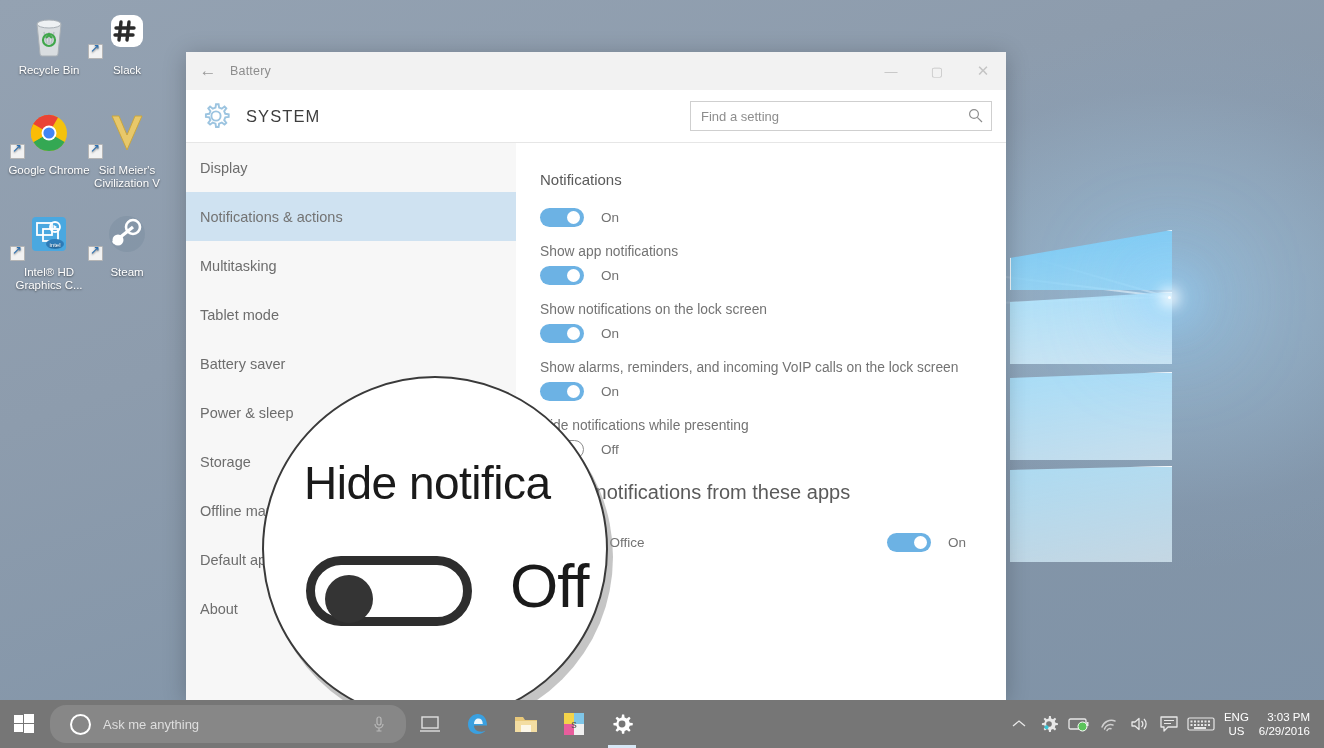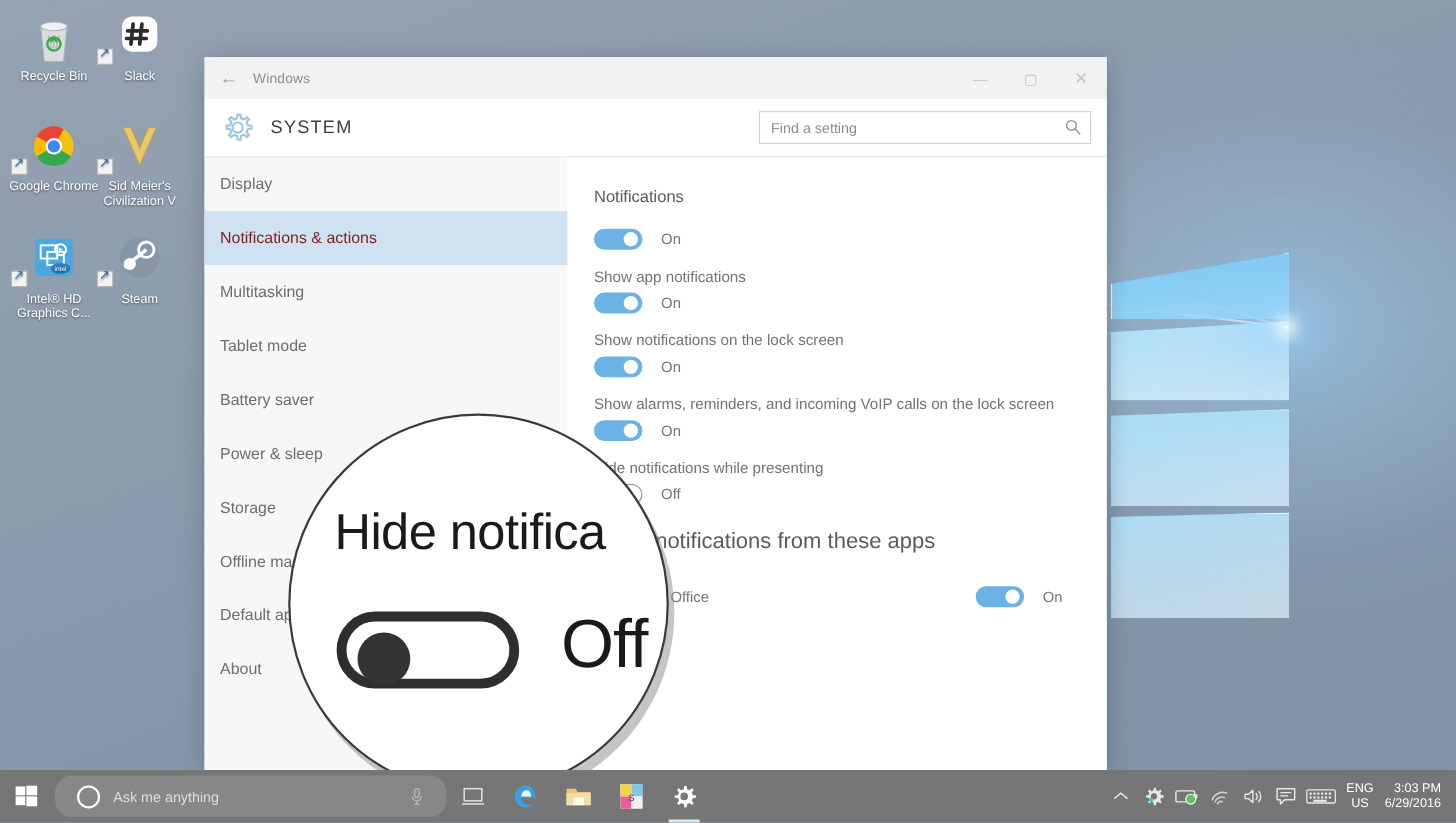--- a/index.html
+++ b/index.html
@@ -138,21 +138,21 @@
   #sidebar {
     width: 330px; background: #f7f7f7;
     border-top: 1px solid #e6e6e6;
     padding-top: 0;
   }
   .nav-item {
     height: 49px; display: flex; align-items: center;
     padding-left: 14px;
     font-size: 14.5px; color: #6d6d6d;
   }
-  .nav-item.selected { background: #cfe2f1; color: #7f1d1d; text-align: right; }
+  .nav-item.selected { background: #cfe2f1; color: #737373; text-align: right; }
 
   #content {
     flex: 1; background: #ffffff;
     border-top: 1px solid #e6e6e6;
     padding: 28px 0 0 24px;
     position: relative;
     overflow: hidden;
   }
   #content-h1 {
     font-size: 15px; color: #5a5a5a; font-weight: normal;
@@ -377,21 +377,21 @@
     </div>
     <span class="label">Steam</span>
   </div>
 
 </div>
 
 <div id="settings-window">
 
   <div id="titlebar">
     <div id="back-btn">←</div>
-    <div id="win-title">Windows</div>
+    <div id="win-title">Battery</div>
     <div class="caption-btns">
       <div class="cap-btn">—</div>
       <div class="cap-btn">▢</div>
       <div class="cap-btn close">✕</div>
     </div>
   </div>
 
   <div id="header-row">
     <div id="sys-gear">
       <svg width="32" height="32" viewBox="0 0 32 32">

